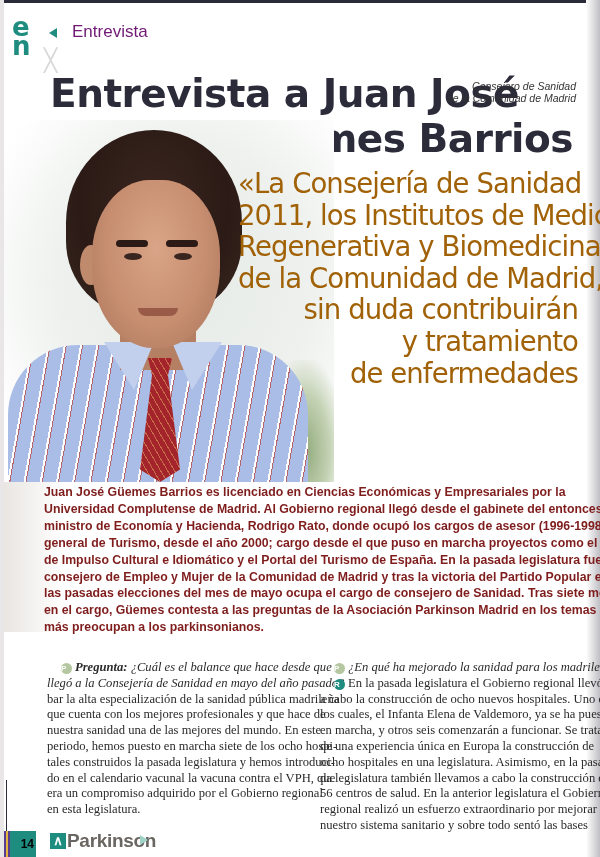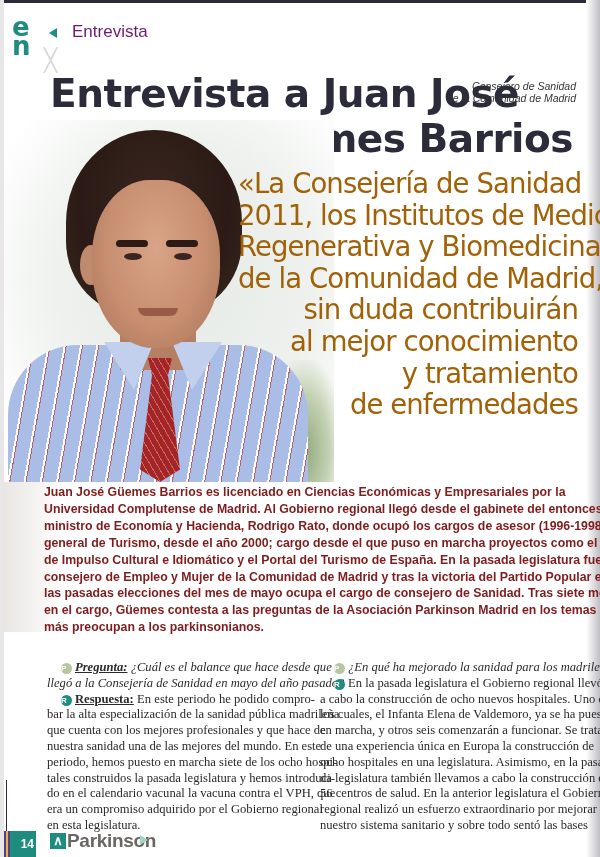--- a/index.html
+++ b/index.html
@@ -66,29 +66,29 @@
 
   
   .col { position: absolute; top: 660px; width: 268px; font-family: "Liberation Serif", serif; font-size: 12.6px; line-height: 15.8px; color: #2a2a2a; text-align: justify; }
   .col-left { left: 47px; }
   .col-right { left: 320px; }
   .q-line { font-style: italic; }
   .badge { display: inline-block; width: 11px; height: 11px; border-radius: 50%; color: #fff; font-family: "Liberation Sans", sans-serif; font-weight: bold;
     font-size: 8px; line-height: 11px; text-align: center; text-indent: 0; vertical-align: 0px; margin-right: 3px; font-style: normal; }
   .badge-p { background: #b5c7a0; }
   .badge-r { background: #1f8c80; }
-  .lbl-bold { font-weight: bold; text-decoration: underline; }
+  .lbl-bold { font-weight: bold; }
   .col div.ln { white-space: nowrap; text-align: justify; text-align-last: justify; }
   .col div.ln.last { text-align-last: left; }
 
   
   .footer-stripes { position: absolute; left: 4px; top: 831px; width: 6px; height: 26px;
     background: linear-gradient(to right, #5a3d8c 0 2px, #e3b640 2px 4px, #5a3d8c 4px 6px); }
   .footer-stripe-line { position: absolute; left: 6px; top: 780px; width: 1px; height: 51px; background: #2a2a3a; }
-  .page-num-box { position: absolute; left: 10px; top: 831px; width: 26px; height: 26px; background: #1f8c80; color: #ffffff;
+  .page-num-box { position: absolute; left: 10px; top: 831px; width: 26px; height: 26px; background: #1f8c80; color: #000000;
     font-weight: bold; font-size: 12px; line-height: 26px; text-align: right; padding-right: 2px; }
   .parkinson-logo-icon { position: absolute; left: 50px; top: 833px; width: 16px; height: 16px; background: #1f8c80; color: #fff;
     font-size: 13px; line-height: 16px; text-align: center; font-weight: bold; }
   .parkinson-name { position: absolute; left: 67px; top: 830px; font-size: 19px; font-weight: bold; color: #6a6662; letter-spacing: -0.3px; }
   .parkinson-arrow { position: absolute; left: 140px; top: 835px; width: 0; height: 0;
     border-top: 5px solid transparent; border-bottom: 5px solid transparent; border-left: 8px solid #9fd3c8; }
   .issue-info { position: absolute; left: 160px; top: 884px; font-size: 9.5px; color: #5a5652; }
   .issue-info .yr { font-style: italic; }
 </style>
 </head>
@@ -130,21 +130,20 @@
   <div class="eye-r"></div>
   <div class="mouth"></div>
 </div>
 
 <blockquote class="quote">
   <div>«La Consejería de Sanidad</div>
   <div>2011, los Institutos de Medicina</div>
   <div>Regenerativa y Biomedicina</div>
   <div>de la Comunidad de Madrid, que</div>
   <div>sin duda contribuirán</div>
-  <div>al mejor conocimiento</div>
   <div>y tratamiento</div>
   <div>de enfermedades</div>
 </blockquote>
 
 <div class="intro-bg"></div>
 <div class="intro">
   <div>Juan José Güemes Barrios es licenciado en Ciencias Económicas y Empresariales por la</div>
   <div>Universidad Complutense de Madrid. Al Gobierno regional llegó desde el gabinete del entonces</div>
   <div>ministro de Economía y Hacienda, Rodrigo Rato, donde ocupó los cargos de asesor (1996-1998),</div>
   <div>general de Turismo, desde el año 2000; cargo desde el que puso en marcha proyectos como el Plan</div>
@@ -153,23 +152,20 @@
   <div>las pasadas elecciones del mes de mayo ocupa el cargo de consejero de Sanidad. Tras siete meses</div>
   <div>en el cargo, Güemes contesta a las preguntas de la Asociación Parkinson Madrid en los temas que</div>
   <div>más preocupan a los parkinsonianos.</div>
 </div>
 
 <div class="col col-left">
   <div class="ln q-line" style="padding-left:14px;">
     <span class="badge badge-p">P</span><span class="lbl-bold">Pregunta:</span> <span>¿Cuál es el balance que hace desde que</span>
   </div>
   <div class="ln last q-line">llegó a la Consejería de Sanidad en mayo del año pasado?</div>
-  <div class="ln" style="padding-left:14px;">
-    <span class="badge badge-r">R</span><span class="lbl-bold">Respuesta:</span> <span>En este periodo he podido compro-</span>
-  </div>
   <div class="ln">bar la alta especialización de la sanidad pública madrileña</div>
   <div class="ln">que cuenta con los mejores profesionales y que hace de</div>
   <div class="ln">nuestra sanidad una de las mejores del mundo. En este</div>
   <div class="ln">periodo, hemos puesto en marcha siete de los ocho hospi-</div>
   <div class="ln">tales construidos la pasada legislatura y hemos introduci-</div>
   <div class="ln">do en el calendario vacunal la vacuna contra el VPH, que</div>
   <div class="ln">era un compromiso adquirido por el Gobierno regional</div>
   <div class="ln last">en esta legislatura.</div>
 </div>
 

